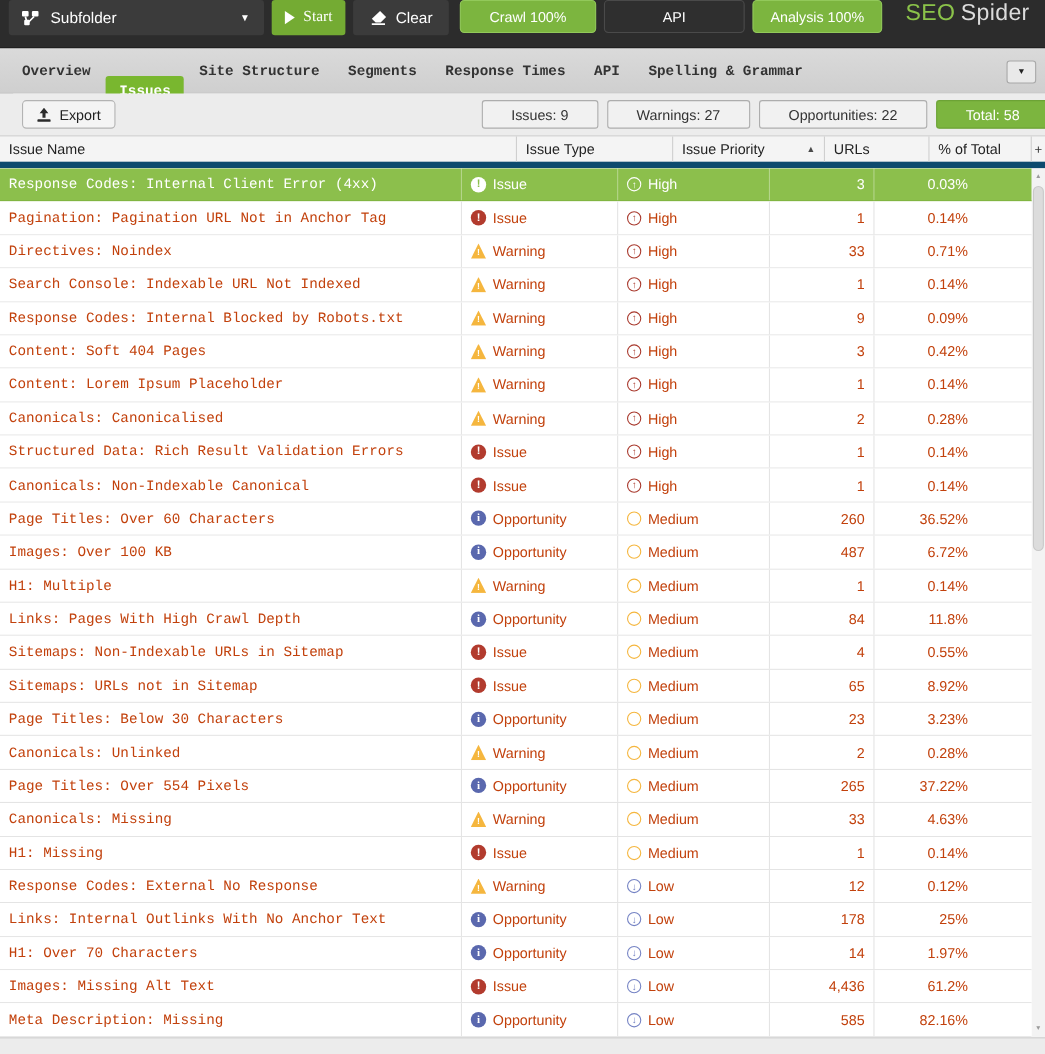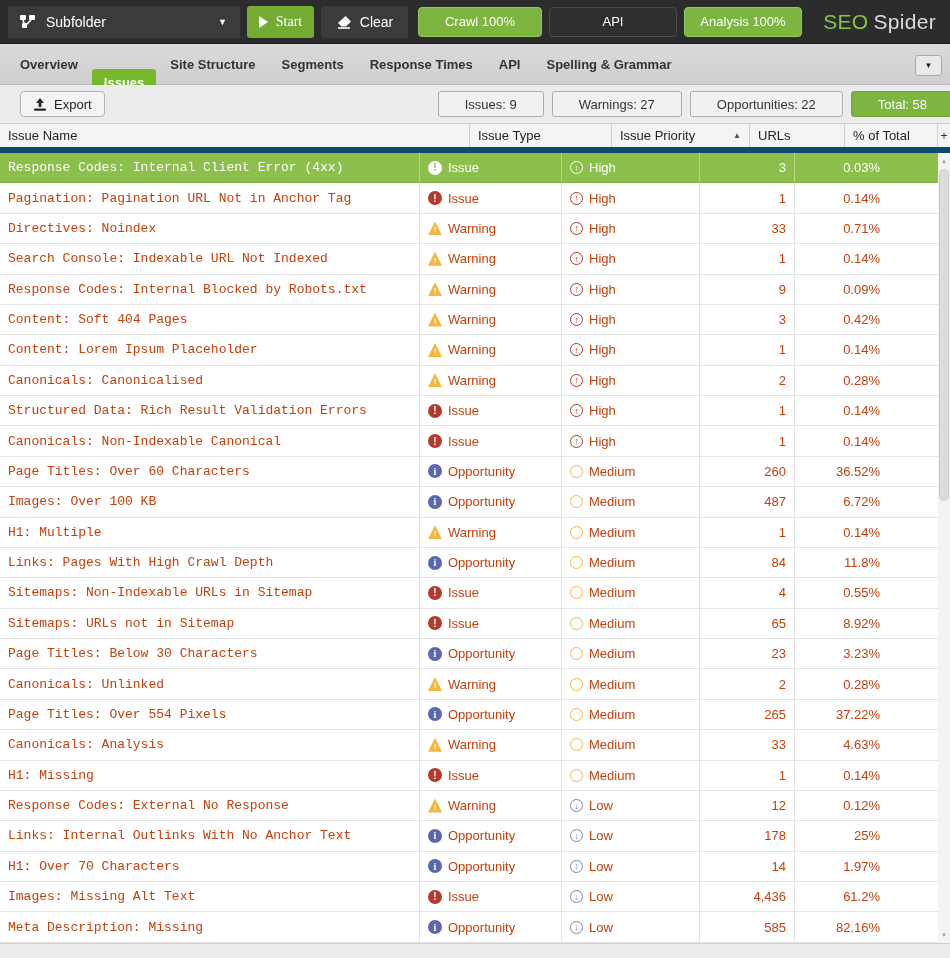--- a/index.html
+++ b/index.html
@@ -1,21 +1,21 @@
 <!DOCTYPE html>
 <html><head>
 <meta charset="utf-8">
 <style>
   html,body{margin:0;padding:0;width:950px;height:958px;overflow:hidden;
     font-family:"Liberation Sans","DejaVu Sans",sans-serif;background:#ececec;}
   .stage{position:relative;width:950px;height:958px;}
 
   
   .toolbar{position:absolute;top:0;left:0;width:950px;height:44px;background:#2c2c2c;
-    display:flex;align-items:center;border-bottom:1px solid #1c1c1c;box-sizing:border-box;}
+    display:flex;align-items:flex-start;border-bottom:1px solid #1c1c1c;box-sizing:border-box;}
   .dd{margin-left:8px;width:232px;height:32px;background:#3b3b3b;border-radius:3px;
     display:flex;align-items:center;color:#fff;font-size:14px;cursor:pointer;}
   .dd svg{margin:0 10px 0 11px;}
   .dd .caret{margin-left:auto;margin-right:13px;font-size:9px;color:#fff;}
   .tbtn{height:32px;border-radius:3px;color:#fff;font-size:14px;display:flex;
     align-items:center;justify-content:center;gap:8px;box-sizing:border-box;}
   .btn-start{margin-left:7px;width:67px;background:#74ab33;font-family:Liberation Serif, serif;}
   .btn-clear{margin-left:7px;width:87px;background:#3b3b3b;}
   .play{width:0;height:0;border-left:9px solid #fff;border-top:6px solid transparent;
     border-bottom:6px solid transparent;}
@@ -24,21 +24,21 @@
   .pill-crawl{margin-left:10px;width:124px;background:#7cb53f;border:1px solid #92c95a;}
   .pill-api{margin-left:7px;width:128px;background:#2f2f2f;border:1px solid #4a4a4a;}
   .pill-analysis{margin-left:7px;width:118px;background:#7cb53f;border:1px solid #92c95a;}
   .logo{margin-left:auto;margin-right:14px;font-size:21px;letter-spacing:.3px;white-space:nowrap;}
   .logo .seo{color:#8bc34a;}
   .logo .spider{color:#dcdcdc;margin-left:5px;}
 
   
   .tabbar{position:absolute;top:44px;left:0;width:950px;height:41px;
     background:linear-gradient(#dadada,#cfcfcf);display:flex;align-items:center;
-    border-bottom:1px solid #bdbdbd;box-sizing:border-box;}
+    border-bottom:1px solid #bdbdbd;box-sizing:border-box;font-family:Liberation Mono, monospace;}
   .tab{margin-left:2px;padding:0 12px;height:27px;display:flex;align-items:center;
     font-weight:bold;font-size:13px;color:#333;border-radius:3px;cursor:pointer;white-space:nowrap;}
   .tab:first-child{margin-left:8px;}
   .tab.selected{background:#79b72f;color:#fff;margin-top:36px;}
   .tab-overflow{position:absolute;right:8px;top:11px;width:25px;height:19px;background:#e9e9e9;
     border:1px solid #a8a8a8;border-radius:3px;display:flex;align-items:center;
     justify-content:center;font-size:8px;color:#222;cursor:pointer;}
 
   
   .controlsrow{position:absolute;top:85px;left:12px;width:950px;height:38px;background:#ececec;}
@@ -341,21 +341,21 @@
         <div class="cell c-pct">0.28%</div>
       </div>
       <div class="trow">
         <div class="cell c-name">Page Titles: Over 554 Pixels</div>
         <div class="cell c-type"><span class="ticon opportunity"></span>Opportunity</div>
         <div class="cell c-prio"><span class="picon medium"></span>Medium</div>
         <div class="cell c-urls">265</div>
         <div class="cell c-pct">37.22%</div>
       </div>
       <div class="trow">
-        <div class="cell c-name">Canonicals: Analysis</div>
+        <div class="cell c-name">Canonicals: Missing</div>
         <div class="cell c-type"><span class="ticon warning"></span>Warning</div>
         <div class="cell c-prio"><span class="picon medium"></span>Medium</div>
         <div class="cell c-urls">33</div>
         <div class="cell c-pct">4.63%</div>
       </div>
       <div class="trow">
         <div class="cell c-name">H1: Missing</div>
         <div class="cell c-type"><span class="ticon issue"></span>Issue</div>
         <div class="cell c-prio"><span class="picon medium"></span>Medium</div>
         <div class="cell c-urls">1</div>

